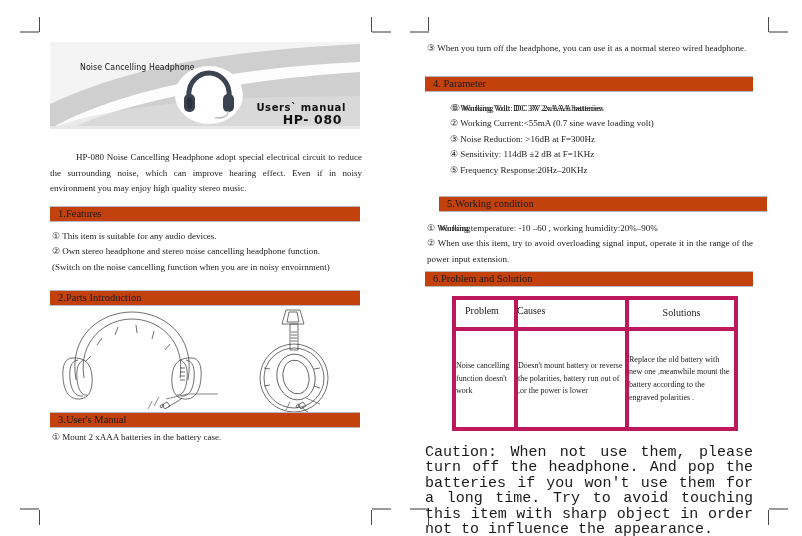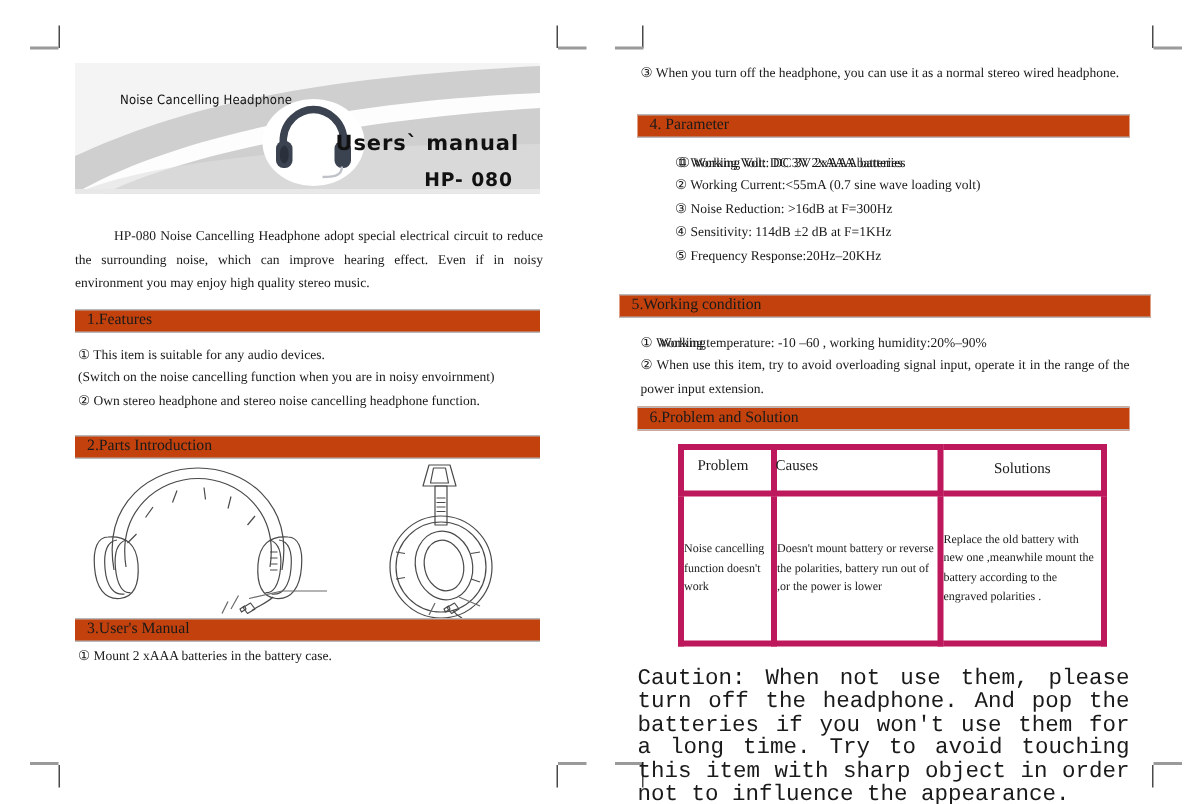--- a/index.html
+++ b/index.html
@@ -80,23 +80,23 @@
     font-size: 8.5px;
     letter-spacing: .1px;
     color: #111;
     white-space: nowrap;
     transform: scaleX(.92);
     transform-origin: left center;
   }
   .banner-users {
     position: absolute;
     right: 14px;
-    top: 46px;
+    top: 60px;
     font-family: "DejaVu Sans", sans-serif;
-    font-size: 14px;
+    font-size: 10px;
     font-weight: bold;
     color: #111;
     letter-spacing: .6px;
     white-space: nowrap;
   }
   .banner-model {
     position: absolute;
     right: 18px;
     top: 70px;
     font-family: "DejaVu Sans", sans-serif;
@@ -288,22 +288,22 @@
     <div class="banner-model">HP- 080</div>
   </div>
 
   <div class="intro">HP-080 Noise Cancelling Headphone adopt special electrical circuit to reduce the surrounding noise, which can improve hearing effect. Even if in noisy environment you may enjoy high quality stereo music.</div>
 
   <div class="secbar" style="left:50px; top:206px; width:310px;">
     <span>1.Features</span>
   </div>
   <div class="body-text" style="left:52px; top:229px; width:312px;">
     <div class="ln">① This item is suitable for any audio devices.</div>
+    <div class="ln">② Own stereo  headphone and stereo noise cancelling headphone function.</div>
     <div class="ln">(Switch on the noise cancelling function when you are in noisy envoirnment)</div>
-    <div class="ln">② Own stereo  headphone and stereo noise cancelling headphone function.</div>
   </div>
 
   <div class="secbar" style="left:50px; top:290px; width:310px;">
     <span>2.Parts Introduction</span>
   </div>
 
   <div class="diagram">
     <svg width="300" height="106" viewBox="0 0 300 106">
       <g fill="none" stroke="#4a4a4a" stroke-width="0.8" stroke-linejoin="round">
 
@@ -371,21 +371,21 @@
         <span>① Working Volt: DC 3V   2xAAA batteries</span>
         <span class="dup">① Working Volt: DC 3V   2xAAA batteries</span>
       </span>
     </div>
     <div class="ln">② Working Current:&lt;55mA (0.7 sine wave loading volt)</div>
     <div class="ln">③ Noise Reduction: &gt;16dB at  F=300Hz</div>
     <div class="ln">④ Sensitivity: 114dB ±2 dB  at  F=1KHz</div>
     <div class="ln">⑤ Frequency Response:20Hz–20KHz</div>
   </div>
 
-  <div class="secbar" style="left:413px; top:196px; width:354px;">
+  <div class="secbar" style="left:439px; top:196px; width:328px;">
     <span>5.Working  condition</span>
   </div>
   <div class="body-text" style="left:427px; top:221px; width:326px;">
     <div class="ln">
       <span>① </span><span class="overprint"><span>Working</span><span class="dup">Working</span></span><span> temperature: -10    –60 , working humidity:20%–90%</span>
     </div>
     <div class="wrap">② When use this item, try to avoid overloading signal input, operate it in the range of the power input extension.</div>
   </div>
 
   <div class="secbar" style="left:425px; top:271px; width:328px;">

